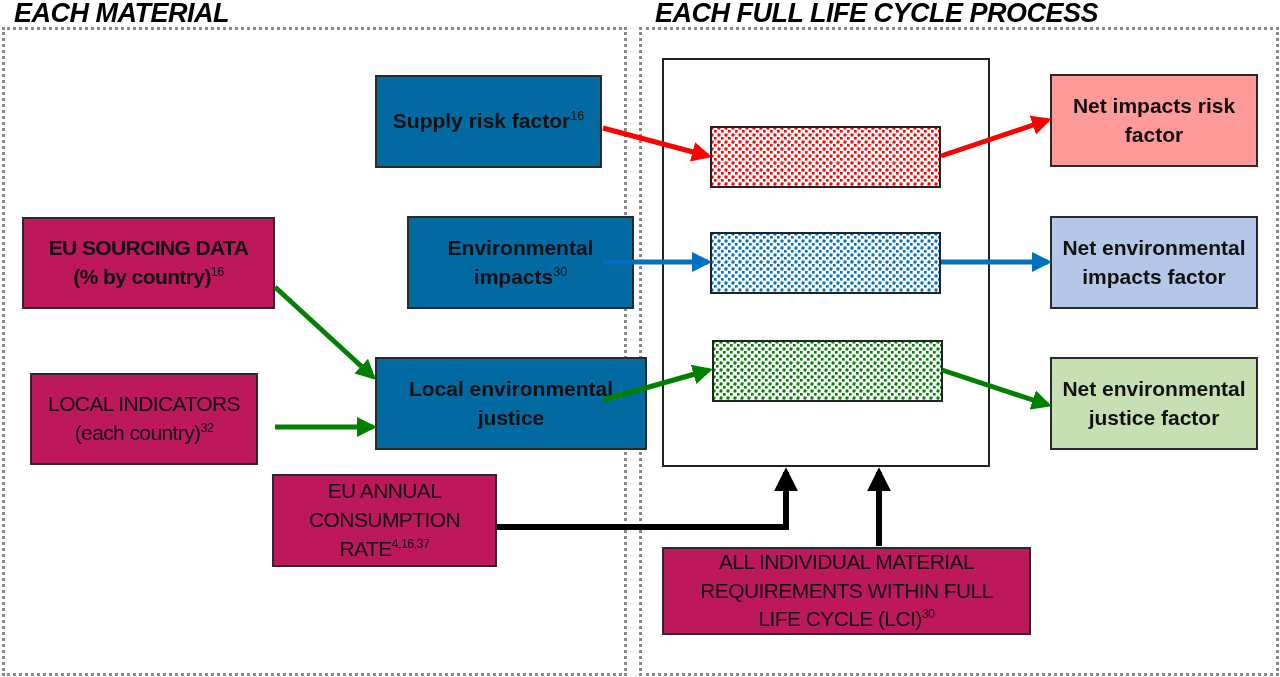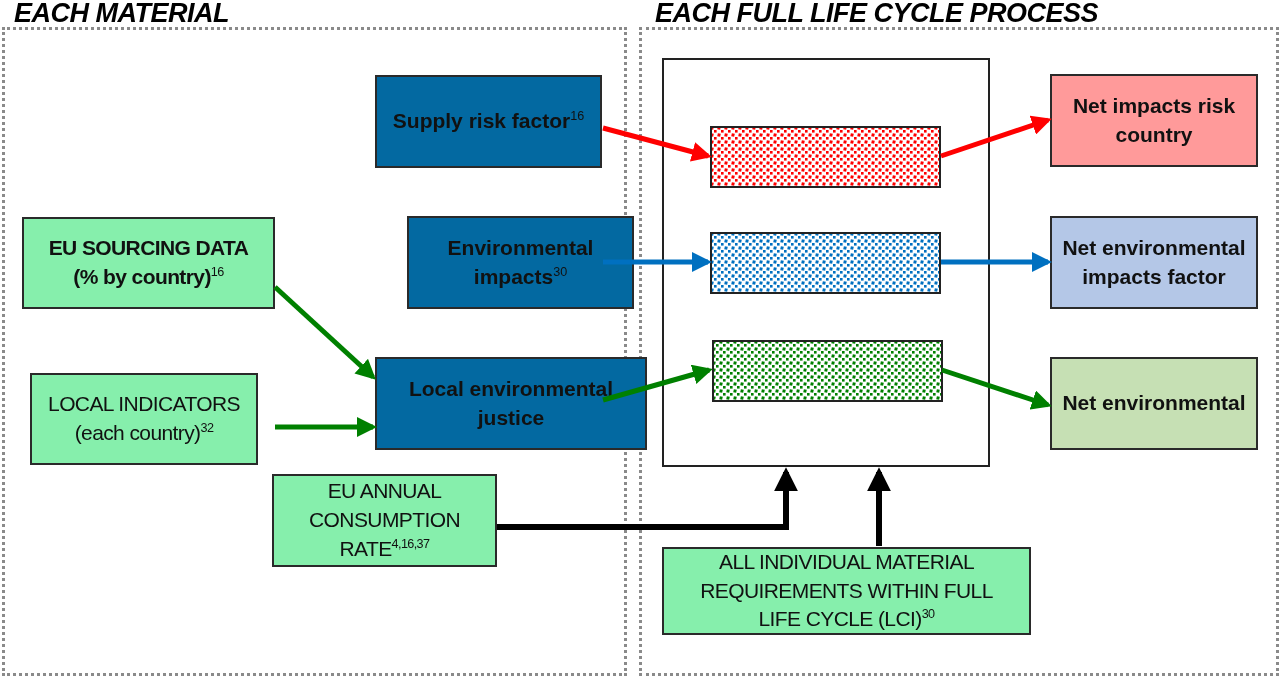--- a/index.html
+++ b/index.html
@@ -5,21 +5,21 @@
     html, body { margin: 0; padding: 0; background: #ffffff; }
     body { width: 1280px; height: 677px; position: relative; overflow: hidden;
            font-family: "Liberation Sans", "DejaVu Sans", sans-serif; color: #111; }
     .section-title { position: absolute; top: -2px; font-size: 27px; font-weight: bold;
            font-style: italic; letter-spacing: -0.5px; color: #000; white-space: nowrap; }
     .panel { position: absolute; border: 3px dotted #8a8a8a; box-sizing: border-box; }
     .box { position: absolute; box-sizing: border-box; border: 2px solid #2a2a2a;
            display: flex; align-items: center; justify-content: center; text-align: center;
            font-size: 21px; line-height: 1.38; }
     .box span.txt { display: block; }
-    .grey { background: #86efac; }
+    .grey { background: #be185d; }
     .light { background: #0369a1; }
     .out-red { background: #ff9a9a; font-weight: bold; }
     .out-blue { background: #b4c7e7; font-weight: bold; }
     .out-green { background: #c6e0b4; font-weight: bold; }
     .light { font-weight: bold; }
     .grey.caps { font-weight: bold; letter-spacing: -0.6px; }
     sup { font-size: 0.6em; vertical-align: 0.65em; line-height: 0; font-weight: normal; }
     .process { position: absolute; left: 662px; top: 58px; width: 328px; height: 409px;
            border: 2px solid #222; box-sizing: border-box; background: #fff; }
     .hatch { position: absolute; box-sizing: border-box; border: 2px solid #222; }
@@ -90,32 +90,33 @@
 <div class="box light" style="left:375px; top:357px; width:272px; height:93px;">
   <div>
     <span class="txt">Local environmental</span>
     <span class="txt">justice</span>
   </div>
 </div>
 
 <div class="box out-red" style="left:1050px; top:74px; width:208px; height:93px;">
   <div>
     <span class="txt">Net impacts risk</span>
-    <span class="txt">country</span>
+    <span class="txt">factor</span>
   </div>
 </div>
 <div class="box out-blue" style="left:1050px; top:216px; width:208px; height:93px;">
   <div>
     <span class="txt">Net environmental</span>
     <span class="txt">impacts factor</span>
   </div>
 </div>
 <div class="box out-green" style="left:1050px; top:357px; width:208px; height:93px;">
   <div>
     <span class="txt">Net environmental</span>
+    <span class="txt">justice factor</span>
   </div>
 </div>
 
 <div class="box grey caps" style="left:272px; top:474px; width:225px; height:93px; font-weight:normal;">
   <div>
     <span class="txt">EU ANNUAL CONSUMPTION</span>
     <span class="txt"><span>RATE</span><sup>4,16,37</sup></span>
   </div>
 </div>
 <div class="box grey caps" style="left:662px; top:547px; width:369px; height:88px; font-weight:normal;">

